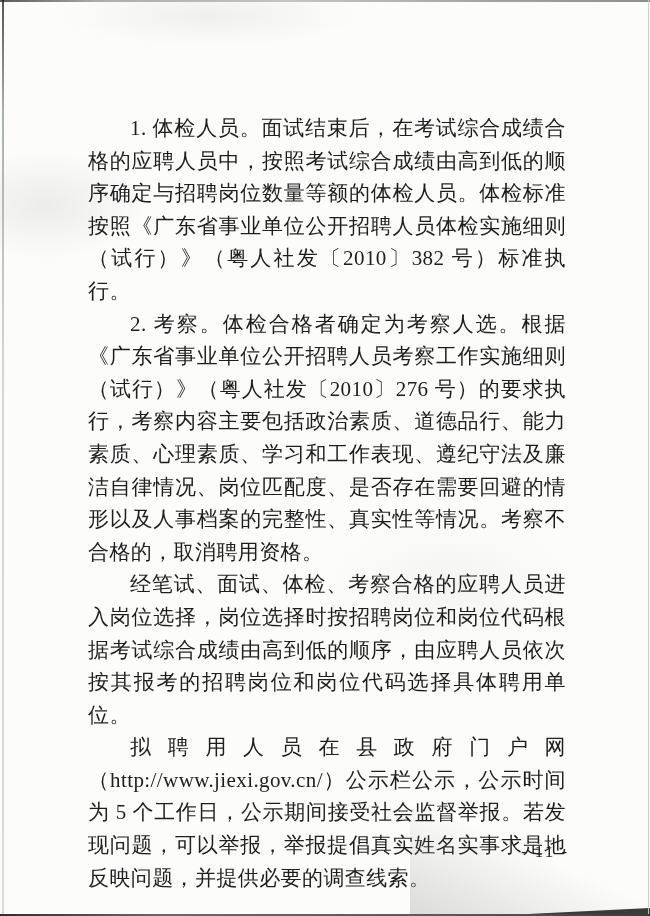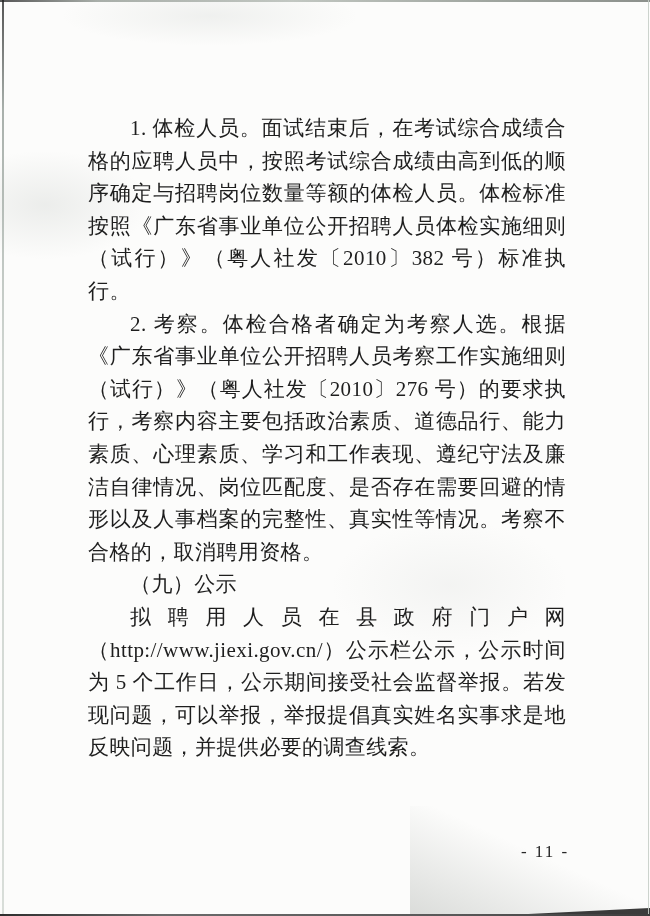--- a/index.html
+++ b/index.html
@@ -93,21 +93,21 @@
 
 <div class="scan-page">
 
   <div class="smudge smudge-1"></div>
   <div class="smudge smudge-2"></div>
   <div class="smudge smudge-3"></div>
 
   <div class="doc-body">
     <p>1. 体检人员。面试结束后，在考试综合成绩合格的应聘人员中，按照考试综合成绩由高到低的顺序确定与招聘岗位数量等额的体检人员。体检标准按照《广东省事业单位公开招聘人员体检实施细则（试行）》（粤人社发〔2010〕382 号）标准执行。</p>
     <p>2. 考察。体检合格者确定为考察人选。根据《广东省事业单位公开招聘人员考察工作实施细则（试行）》（粤人社发〔2010〕276 号）的要求执行，考察内容主要包括政治素质、道德品行、能力素质、心理素质、学习和工作表现、遵纪守法及廉洁自律情况、岗位匹配度、是否存在需要回避的情形以及人事档案的完整性、真实性等情况。考察不合格的，取消聘用资格。</p>
-    <p>（九）公示</p>
+    <p>经笔试、面试、体检、考察合格的应聘人员进入岗位选择，岗位选择时按招聘岗位和岗位代码根据考试综合成绩由高到低的顺序，由应聘人员依次按其报考的招聘岗位和岗位代码选择具体聘用单位。</p>
     <p>拟聘用人员在县政府门户网（http://www.jiexi.gov.cn/）公示栏公示，公示时间为 5 个工作日，公示期间接受社会监督举报。若发现问题，可以举报，举报提倡真实姓名实事求是地反映问题，并提供必要的调查线索。</p>
   </div>
 
   <div class="page-number">- 11 -</div>
 
   <div class="crease-shadow"></div>
   <div class="crease-dark"></div>
 
   <div class="edge-top"></div>
   <div class="edge-left"></div>

